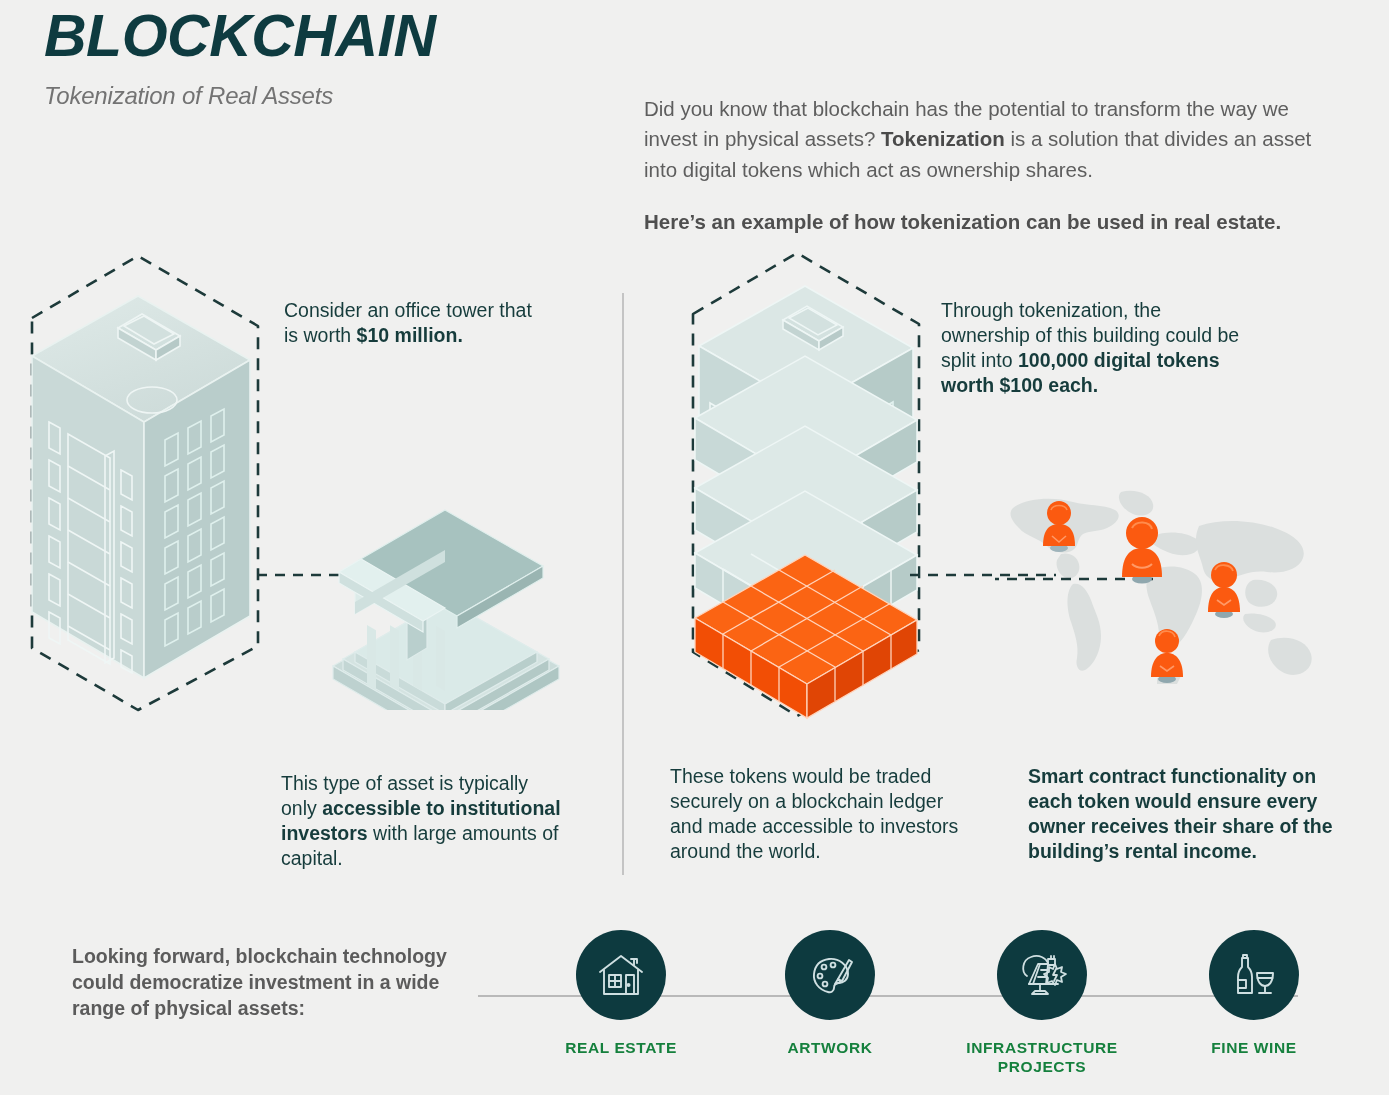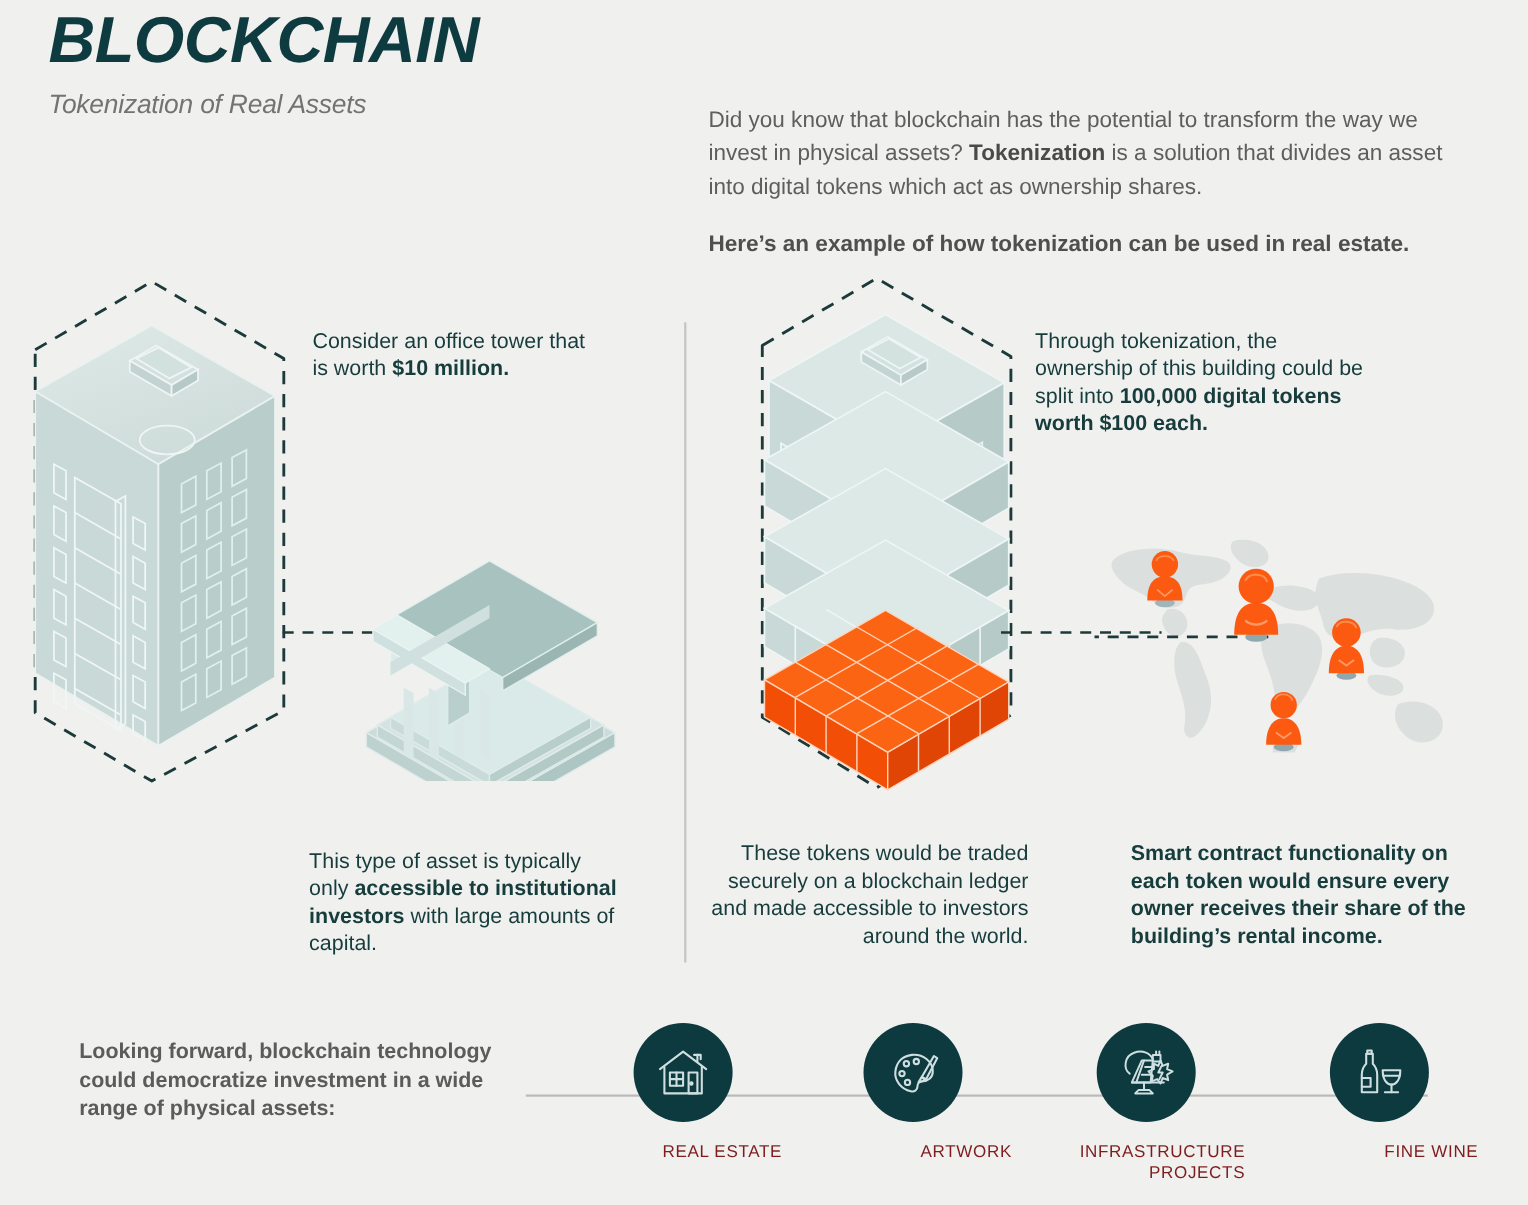--- a/index.html
+++ b/index.html
@@ -34,21 +34,21 @@
   }
 
   
   .tblock { position: absolute; color: #163c3c; font-size: 19.5px; line-height: 1.28; }
   .tblock b { font-weight: 700; }
   .tblock.bold-all { font-weight: 700; }
 
   #txt-left-top   { left: 284px; top: 298px; width: 250px; }
   #txt-left-bot   { left: 281px; top: 771px; width: 285px; }
   #txt-right-top  { left: 941px; top: 298px; width: 300px; }
-  #txt-mid-bot    { left: 640px; top: 764px; width: 295px; text-align: right; }
+  #txt-mid-bot    { left: 670px; top: 764px; width: 295px; }
   #txt-right-bot  { left: 1028px; top: 764px; width: 305px; }
 
   
   .illus { position: absolute; }
 
   
   .footer-text {
     position: absolute; left: 46px; top: 944px; width: 420px;
     font-size: 19.5px; line-height: 1.33; font-weight: 700; color: #5b5b5b; margin-left: 26px;
   }
@@ -58,22 +58,22 @@
   }
   .asset-icons { position: absolute; left: 478px; top: 930px; width: 830px; height: 165px; }
   .asset { position: absolute; top: 0; width: 180px; text-align: center; }
   .asset .circle {
     width: 90px; height: 90px; border-radius: 50%;
     background: #0d3a3f; margin: 0 auto;
     display: flex; align-items: center; justify-content: center;
     position: relative; z-index: 2;
   }
   .asset .label {
-    margin-top: 18px; font-size: 15.5px; font-weight: 400; letter-spacing: 0.6px;
-    color: #7f1d1d; line-height: 1.25; text-align: right;
+    margin-top: 18px; font-size: 15.5px; font-weight: 700; letter-spacing: 0.6px;
+    color: #15803d; line-height: 1.25;
   }
   #asset-0 { left: 53px; }
   #asset-1 { left: 262px; }
   #asset-2 { left: 474px; }
   #asset-3 { left: 686px; }
 </style>
 </head>
 <body>
 
 <div class="page">

